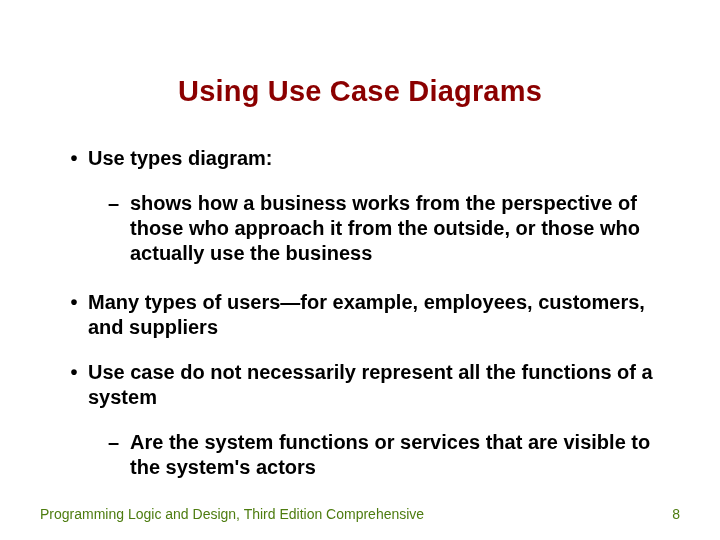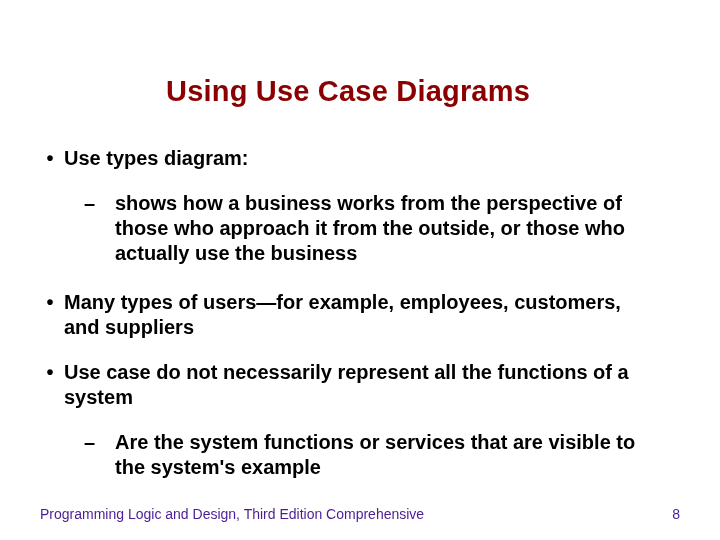--- a/index.html
+++ b/index.html
@@ -1,21 +1,21 @@
 <!DOCTYPE html>
 <html><head>
   <meta charset="utf-8">
   <style>
     * { margin: 0; padding: 0; box-sizing: border-box; }
     html, body { width: 720px; height: 540px; background: #fff; font-family: Arial, Helvetica, sans-serif; }
     .slide {
       width: 720px;
       height: 540px;
       position: relative;
-      padding: 75px 60px 0 36px;
+      padding: 75px 60px 0 60px;
     }
     .title {
       text-align: center;
       color: #8b0000;
       font-size: 29px;
       font-weight: bold;
       margin-bottom: 38px;
       letter-spacing: 0.2px;
     }
     .content {
@@ -44,32 +44,32 @@
       font-size: 20px;
       font-weight: bold;
       line-height: 1.25;
     }
     .bullet-2 .dash {
       flex: 0 0 auto;
       width: 22px;
       font-size: 20px;
       line-height: 1.25;
     }
-    .bullet-2 .txt { flex: 1 1 auto; margin-left: 9px; }
+    .bullet-2 .txt { flex: 1 1 auto; }
     .footer {
       position: absolute;
       bottom: 18px;
       left: 0;
       right: 0;
       padding: 0 40px;
       display: flex;
       justify-content: space-between;
       align-items: center;
       font-size: 14px;
-      color: #4c1d95;
+      color: #4d7c0f;
     }
   </style>
 </head>
 <body>
 
 <div class="slide">
   <h1 class="title">Using Use Case Diagrams</h1>
 
   <div class="content">
 
@@ -88,21 +88,21 @@
       <span class="txt">Many types of users—for example, employees, customers, and suppliers</span>
     </div>
 
     <div class="bullet-1">
       <span class="dot">•</span>
       <span class="txt">Use case do not necessarily represent all the functions of a system</span>
     </div>
 
     <div class="bullet-2">
       <span class="dash">–</span>
-      <span class="txt">Are the system functions or services that are visible to the system's example</span>
+      <span class="txt">Are the system functions or services that are visible to the system's actors</span>
     </div>
 
   </div>
 
   <div class="footer">
     <span>Programming Logic and Design, Third Edition Comprehensive</span>
     <span>8</span>
   </div>
 </div>
 

